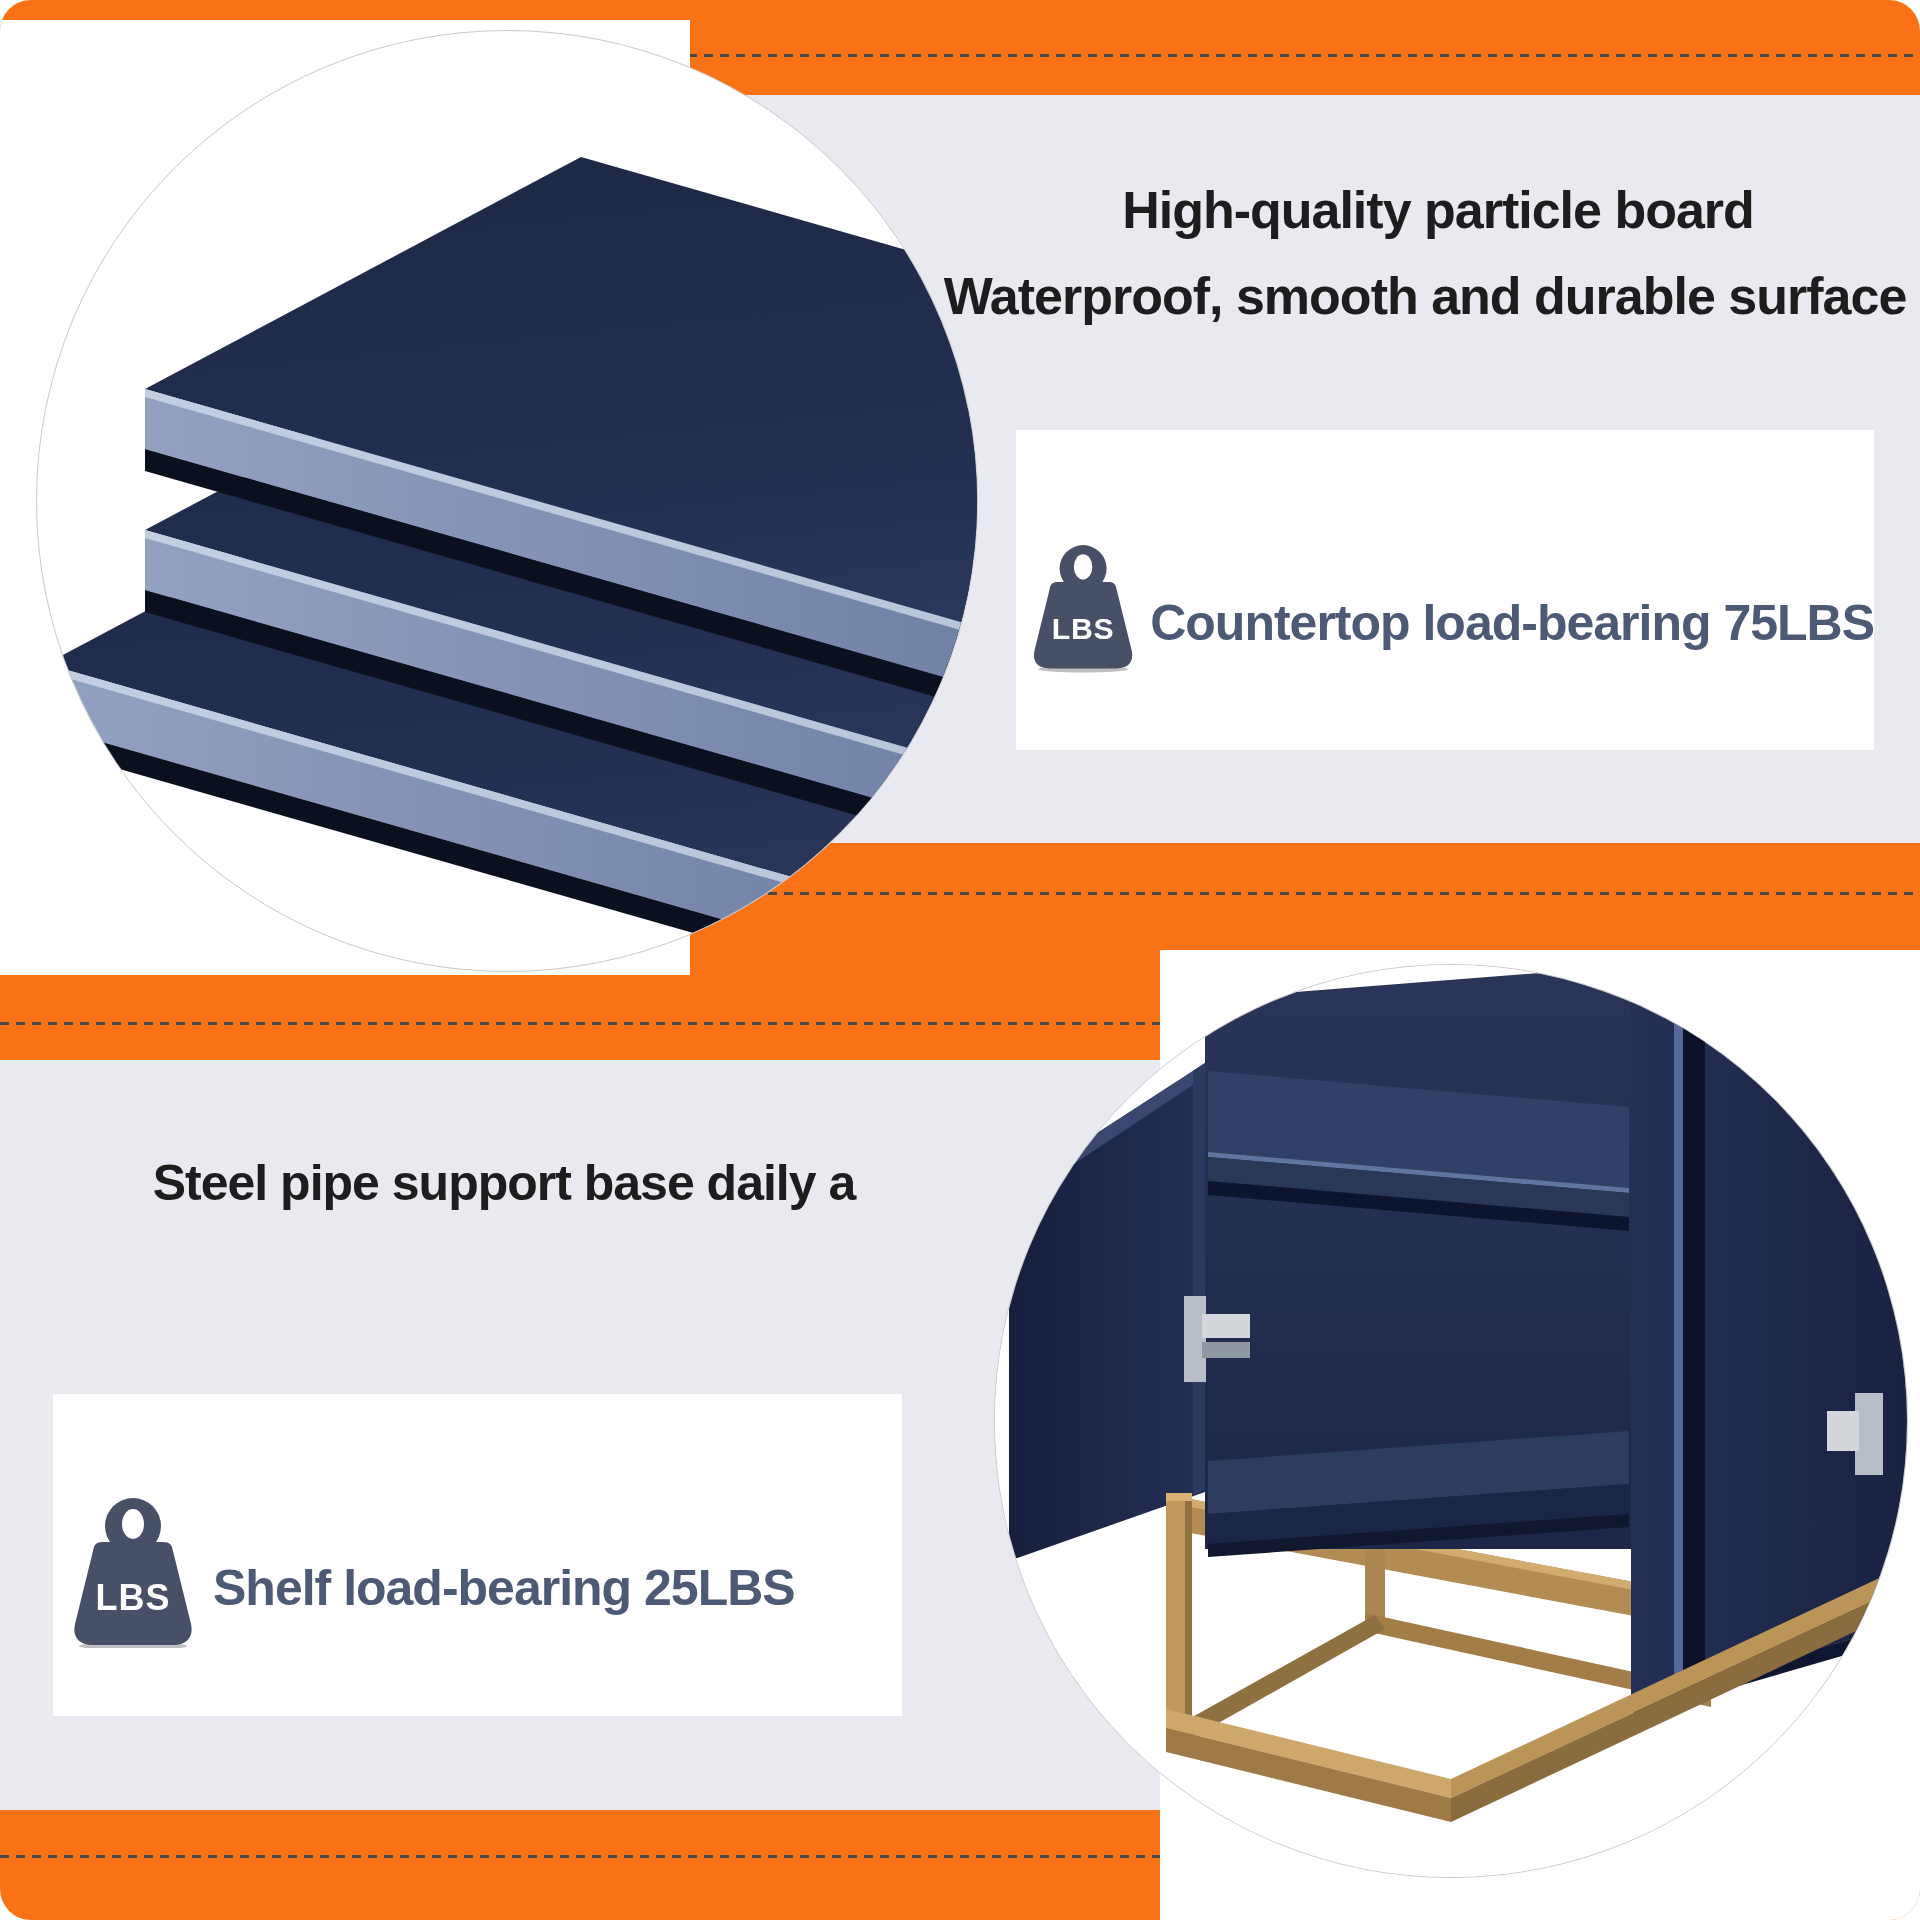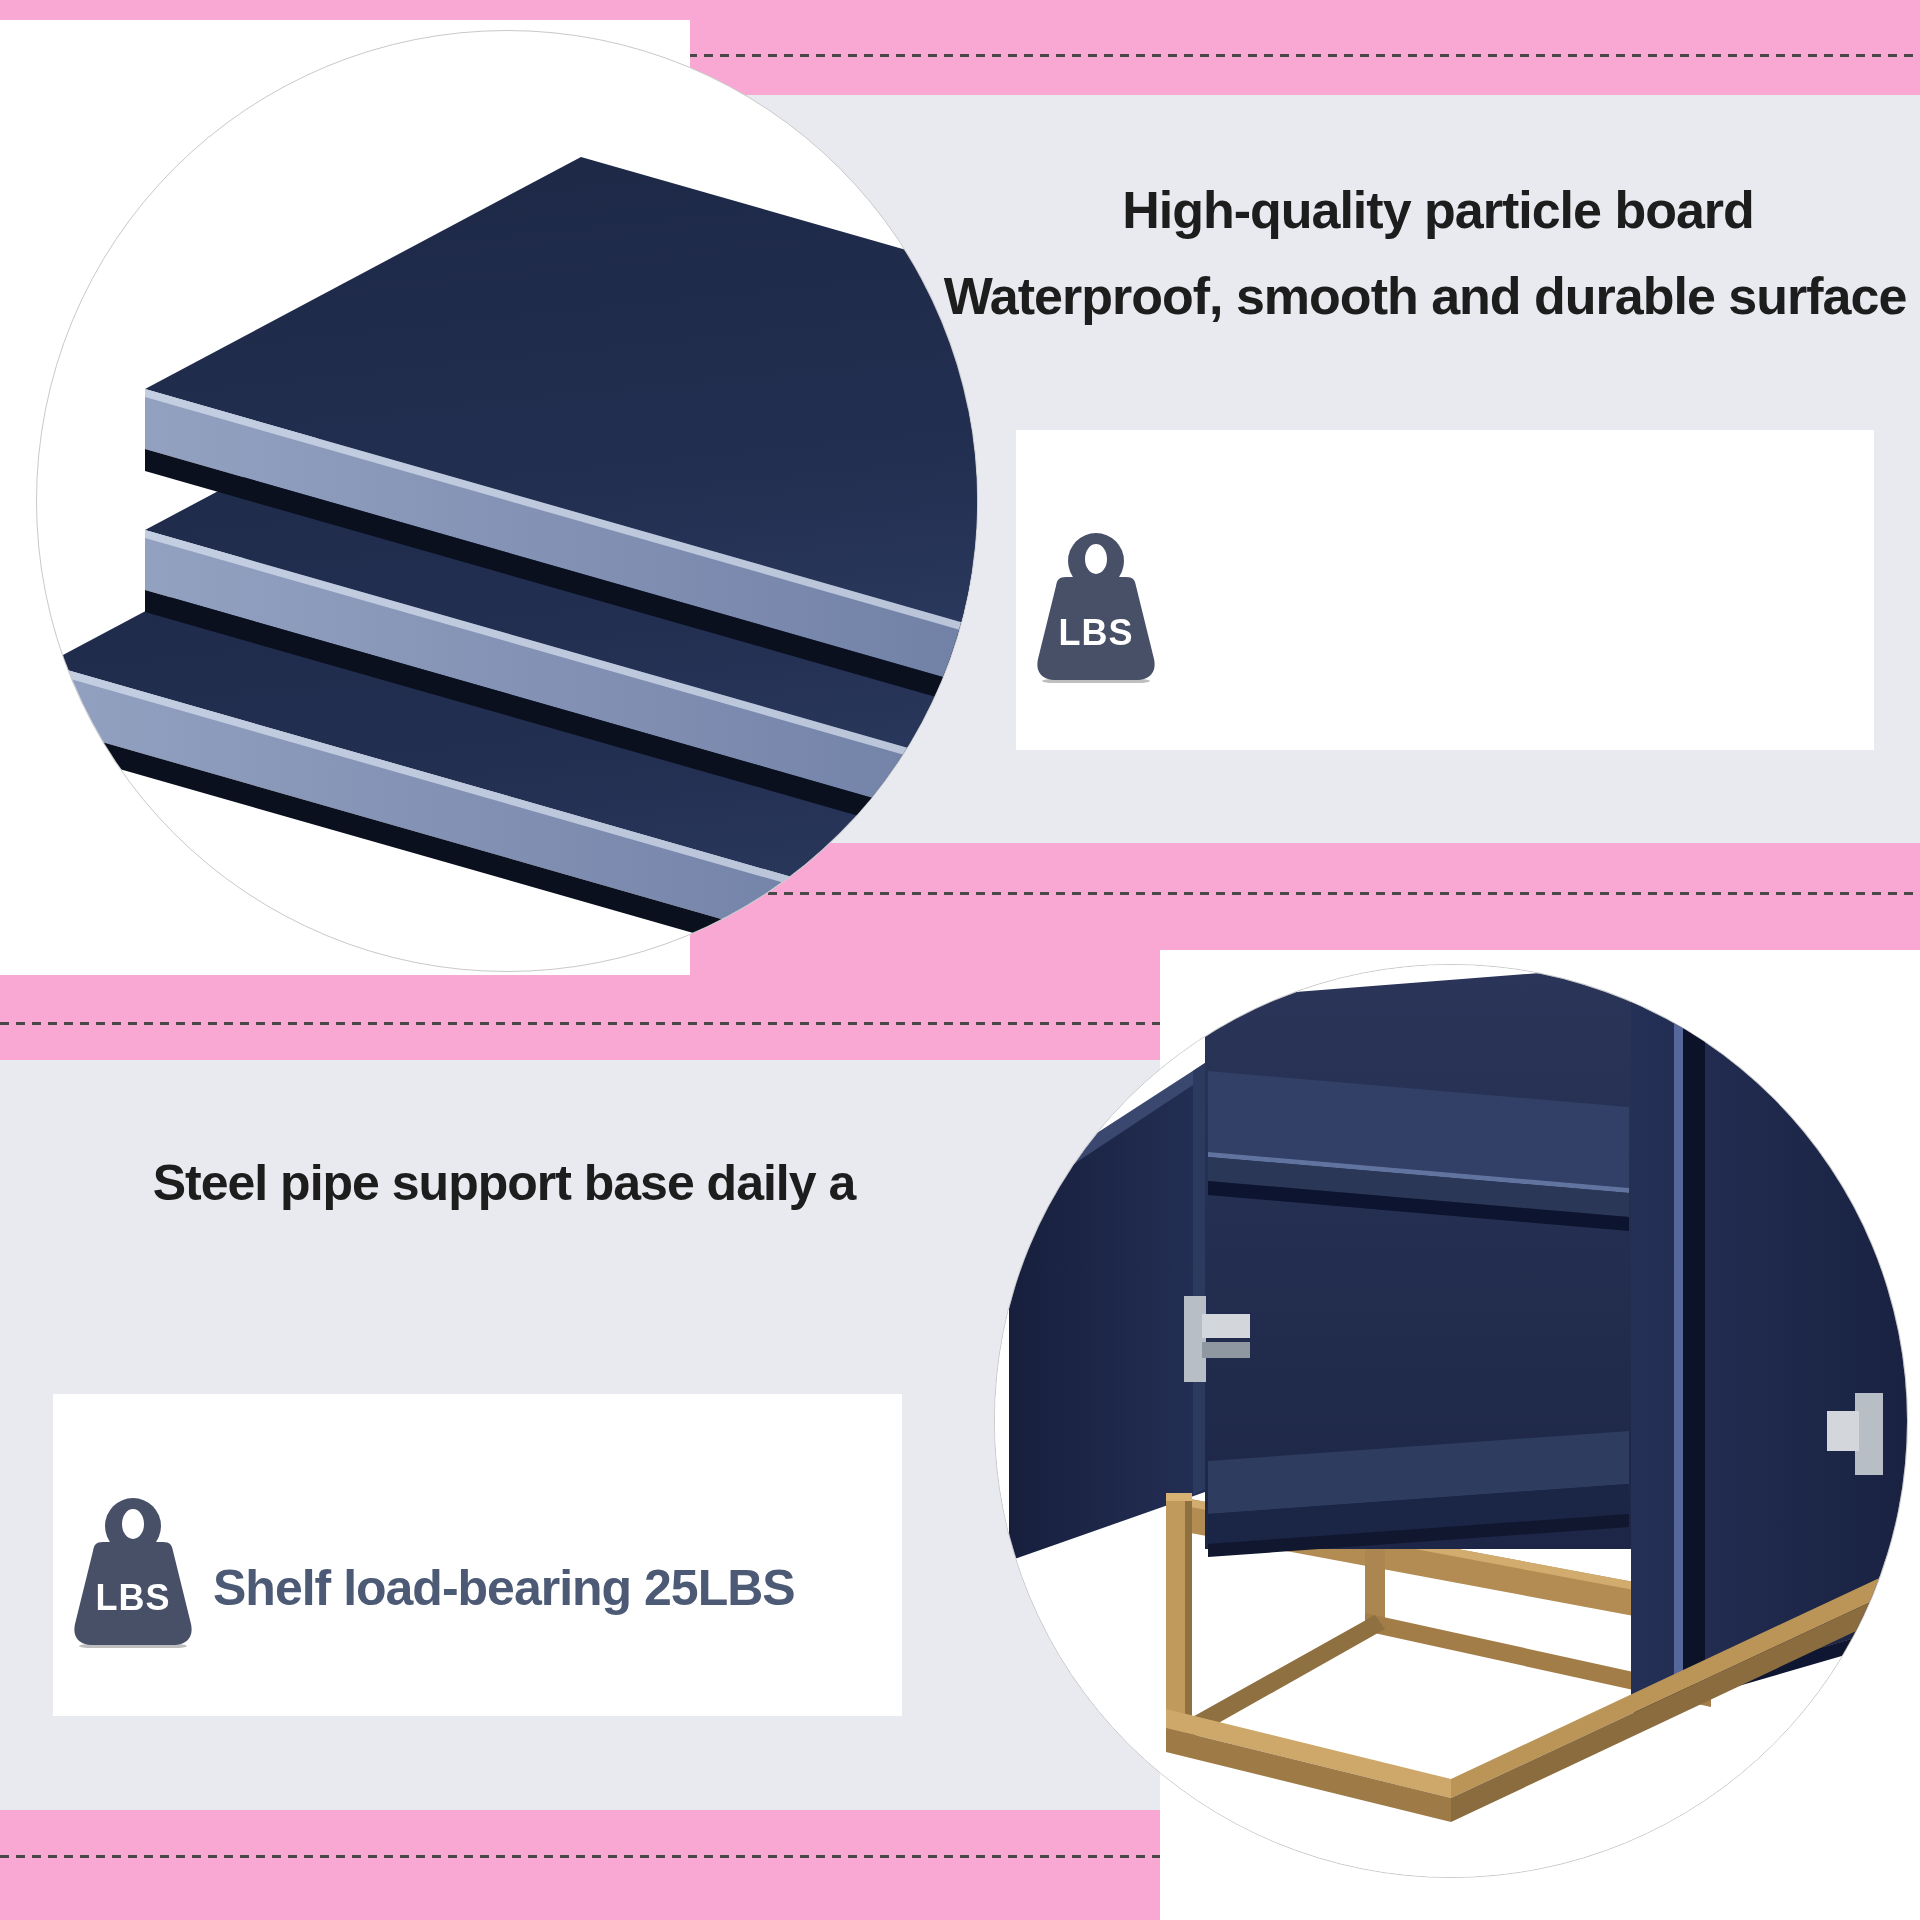--- a/index.html
+++ b/index.html
@@ -1,17 +1,17 @@
 <!DOCTYPE html>
 <html><head>
 <meta charset="utf-8">
 <style>
   html,body{margin:0;padding:0;background:#ffffff;}
-  .page{position:relative;width:1920px;height:1920px;background:#f9a8d4;overflow:hidden;
-        font-family:"Liberation Sans", sans-serif;}
+  .page{position:relative;width:1920px;height:1920px;background:#f97316;overflow:hidden;
+        font-family:"Liberation Sans", sans-serif;border-radius:31px;}
   .band{position:absolute;left:0;width:1920px;background:#e8eaf0;}
   .band1{top:95px;height:748px;}
   .band2{top:1060px;height:750px;}
   .dashline{position:absolute;left:0;width:1920px;height:3px;
             background:repeating-linear-gradient(90deg,#484848 0 9px,transparent 9px 16px);}
   .mask{position:absolute;background:#ffffff;}
   .mask1{left:0;top:20px;width:690px;height:955px;}
   .mask2{left:1160px;top:950px;width:760px;height:970px;}
   .photo-circle{position:absolute;border-radius:50%;background:#ffffff;border:1px solid #c9c9c9;
                 overflow:hidden;}
@@ -148,20 +148,21 @@
 
   <div class="badge-box box1">
     <svg class="lbs-icon" viewBox="0 0 160 150">
       <ellipse cx="80" cy="148" rx="54" ry="4" fill="#000000" opacity="0.25"></ellipse>
       <circle cx="80" cy="28" r="28" fill="#485068"></circle>
       <ellipse cx="80" cy="26" rx="11" ry="15" fill="#ffffff"></ellipse>
       <path d="M 50,44 L 110,44 C 117,44 119,47 120,53 L 138,126 C 141,140 133,147 120,147
                L 40,147 C 27,147 19,140 22,126 L 40,53 C 41,47 43,44 50,44 Z" fill="#485068"></path>
       <text x="80" y="112" text-anchor="middle" font-family="Liberation Sans, sans-serif" font-size="36" font-weight="bold" fill="#ffffff" letter-spacing="1">LBS</text>
     </svg>
+    <div class="caption">Countertop load-bearing 75LBS</div>
   </div>
 
   <div class="badge-box box2">
     <svg class="lbs-icon" viewBox="0 0 160 150">
       <ellipse cx="80" cy="148" rx="54" ry="4" fill="#000000" opacity="0.25"></ellipse>
       <circle cx="80" cy="28" r="28" fill="#485068"></circle>
       <ellipse cx="80" cy="26" rx="11" ry="15" fill="#ffffff"></ellipse>
       <path d="M 50,44 L 110,44 C 117,44 119,47 120,53 L 138,126 C 141,140 133,147 120,147
                L 40,147 C 27,147 19,140 22,126 L 40,53 C 41,47 43,44 50,44 Z" fill="#485068"></path>
       <text x="80" y="112" text-anchor="middle" font-family="Liberation Sans, sans-serif" font-size="36" font-weight="bold" fill="#ffffff" letter-spacing="1">LBS</text>

